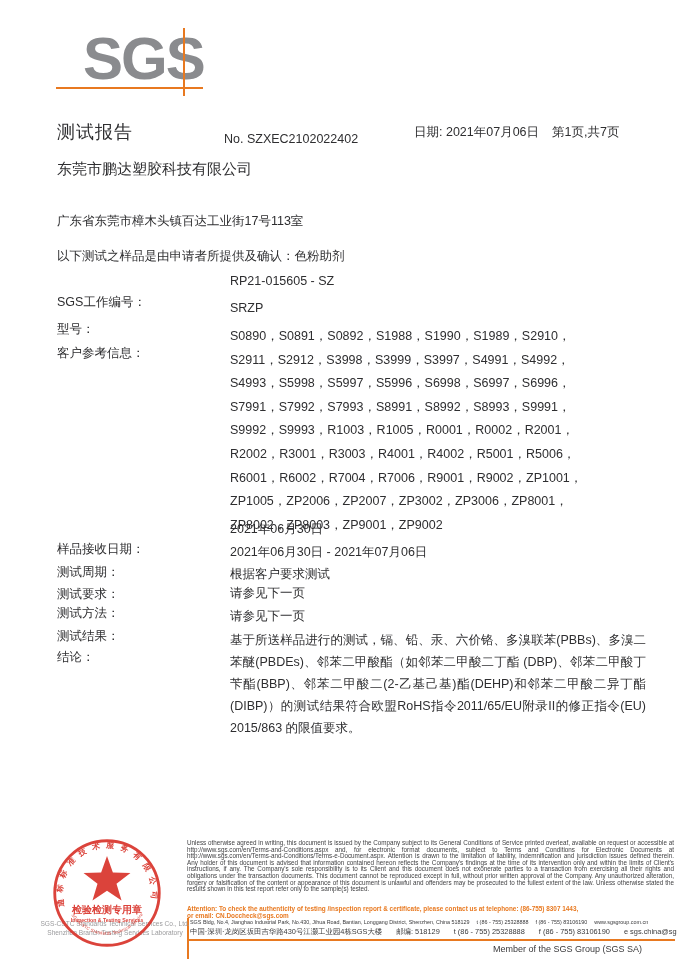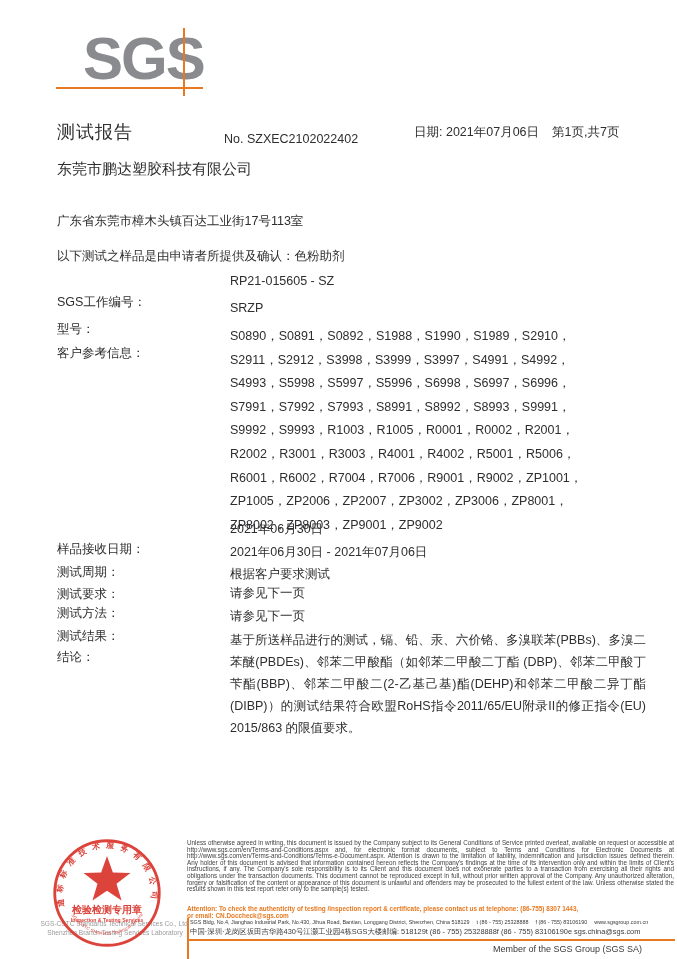--- a/index.html
+++ b/index.html
@@ -46,21 +46,21 @@
   .concl-text{line-height:22px;max-width:416px;text-align:justify;}
 
   
   .legal{position:absolute;left:187px;top:840px;width:487px;font-size:6.3px;
          line-height:6.6px;color:var(--legal-ink);text-align:justify;}
   .attention{position:absolute;left:187px;top:906px;width:487px;font-size:6.4px;
              line-height:6.8px;font-weight:bold;color:var(--accent-orange);}
   .addr-en{position:absolute;left:190px;top:919px;width:484px;font-size:5.4px;
            color:#3a3a3c;display:flex;gap:7px;white-space:nowrap;}
   .addr-cn{position:absolute;left:190px;top:927px;width:484px;font-size:7.4px;
-           color:#3a3a3c;display:flex;gap:0;white-space:nowrap;}
+           color:#3a3a3c;display:flex;gap:14px;white-space:nowrap;}
   .foot-vline{position:absolute;left:187px;top:918px;width:1.5px;height:41px;background:var(--accent-orange);}
   .foot-hline{position:absolute;left:187px;top:939px;width:488px;height:2px;background:var(--accent-orange);}
   .member{position:absolute;left:380px;top:944px;width:262px;font-size:9px;
           text-align:right;color:#3a3a3c;}
 
   
   .lab-lines{position:absolute;left:24px;top:920px;width:182px;text-align:center;
              font-size:6.6px;line-height:8.6px;color:#9b9b9d;}
   .stamp{position:absolute;left:50px;top:836px;opacity:0.92;}
   .stamp text{font-family:"Liberation Sans",sans-serif;}

